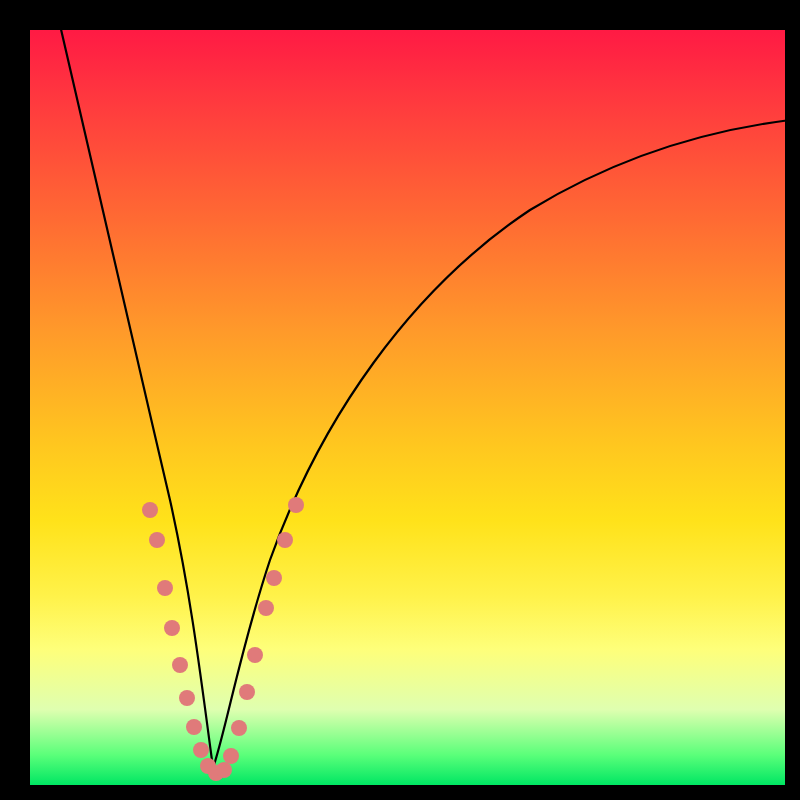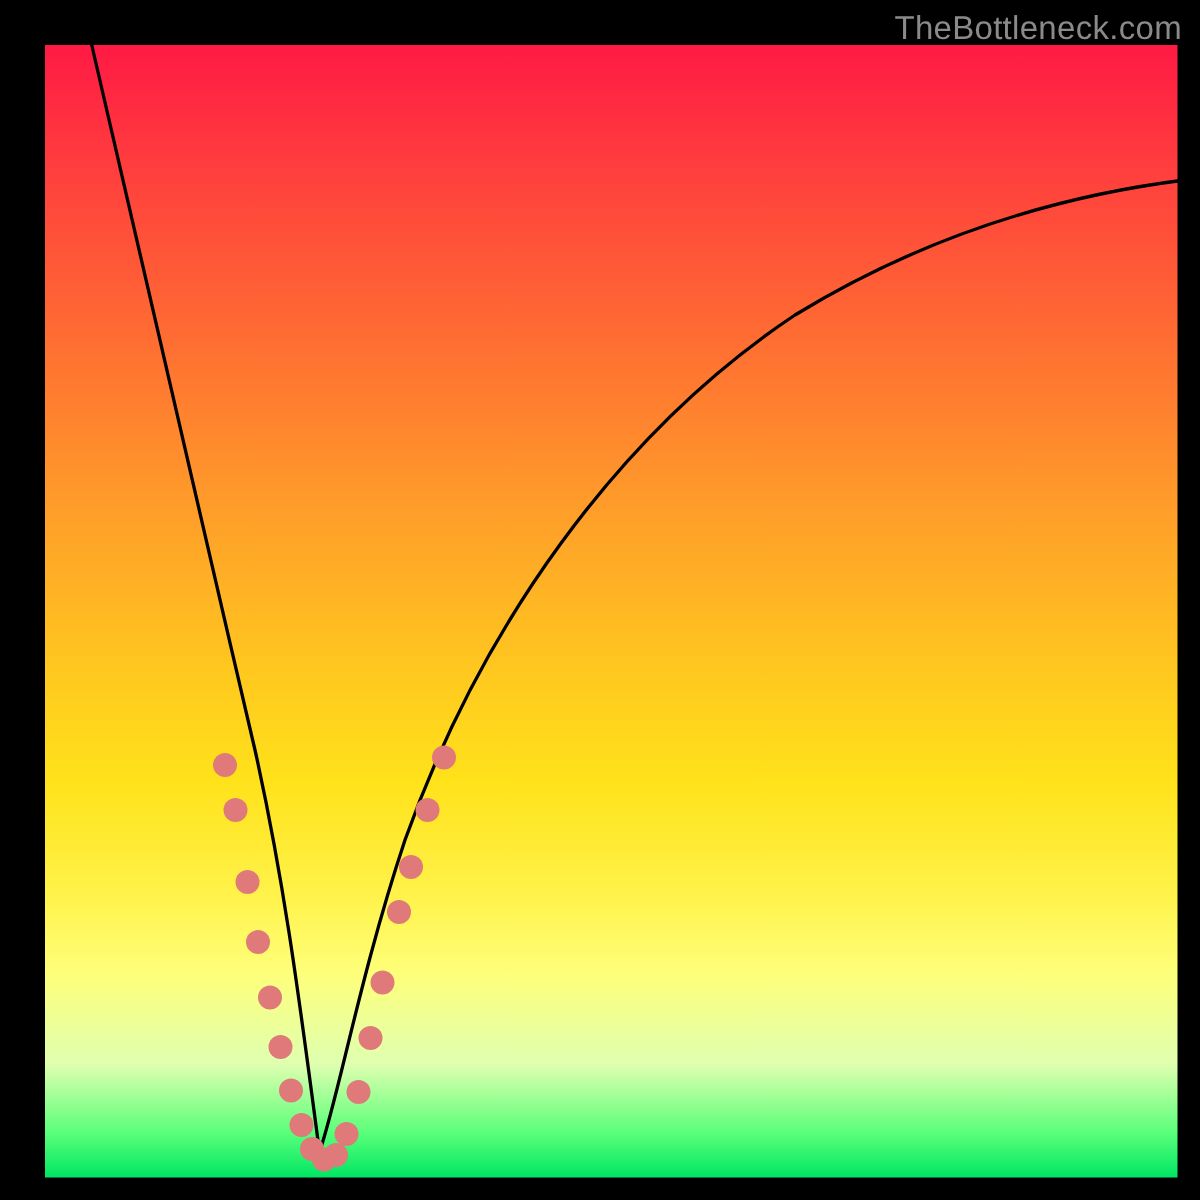--- a/index.html
+++ b/index.html
@@ -99,14 +99,13 @@
       <circle class="dot" cx="201" cy="726" r="8"></circle>
       <circle class="dot" cx="209" cy="698" r="8"></circle>
       <circle class="dot" cx="217" cy="662" r="8"></circle>
       <circle class="dot" cx="225" cy="625" r="8"></circle>
       <circle class="dot" cx="236" cy="578" r="8"></circle>
       <circle class="dot" cx="244" cy="548" r="8"></circle>
       <circle class="dot" cx="255" cy="510" r="8"></circle>
       <circle class="dot" cx="266" cy="475" r="8"></circle>
     </svg>
   </div>
-  <div class="watermark">TheBottleneck.com</div>
 </div>
 
 </body></html>

